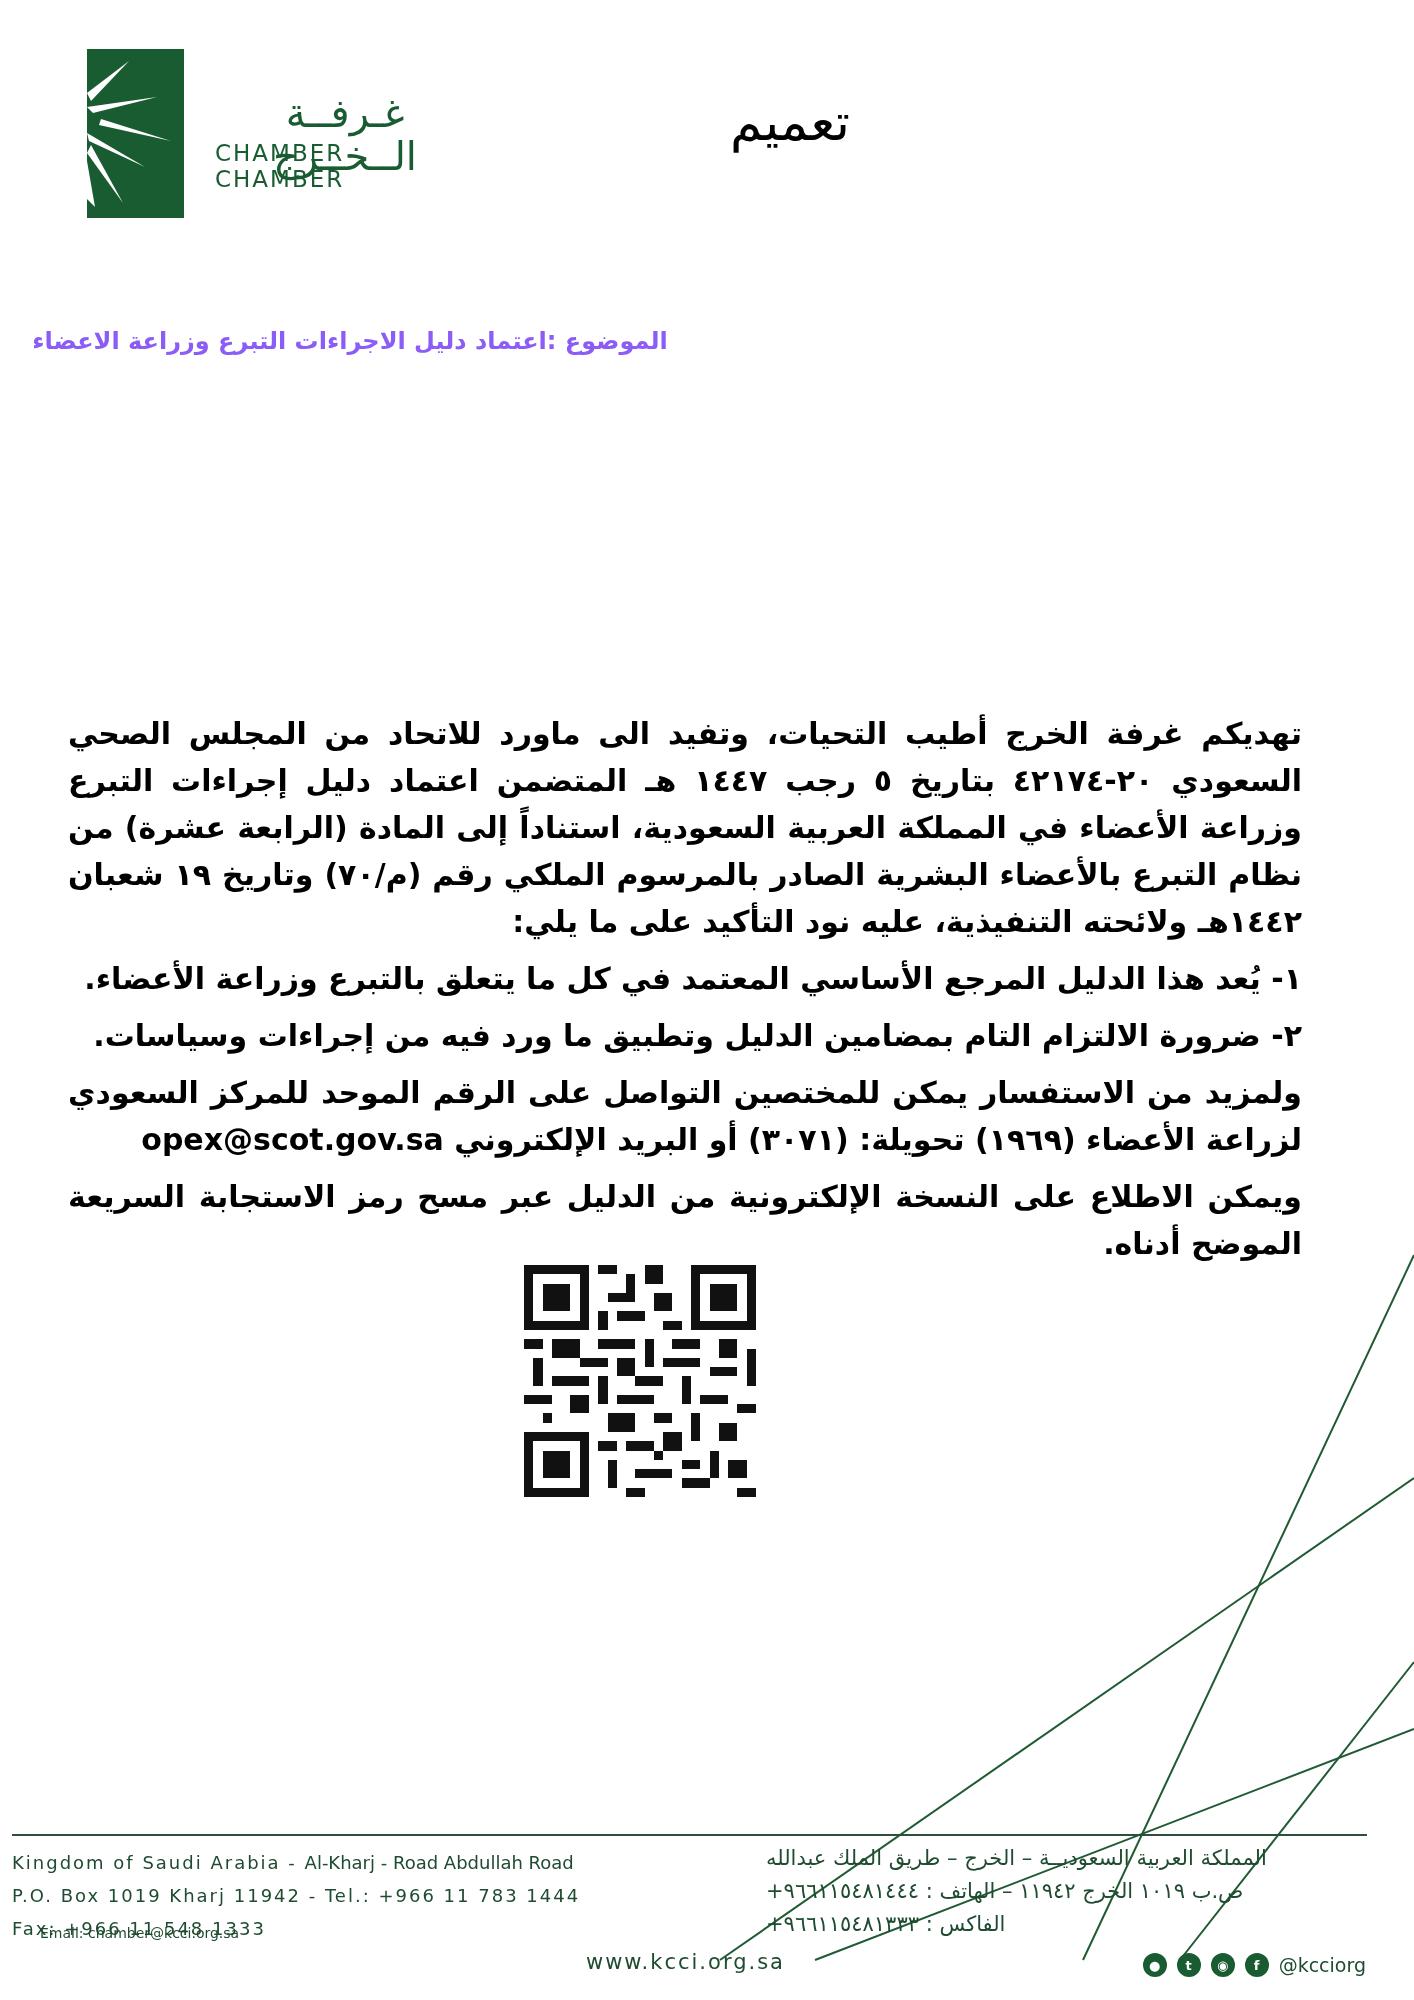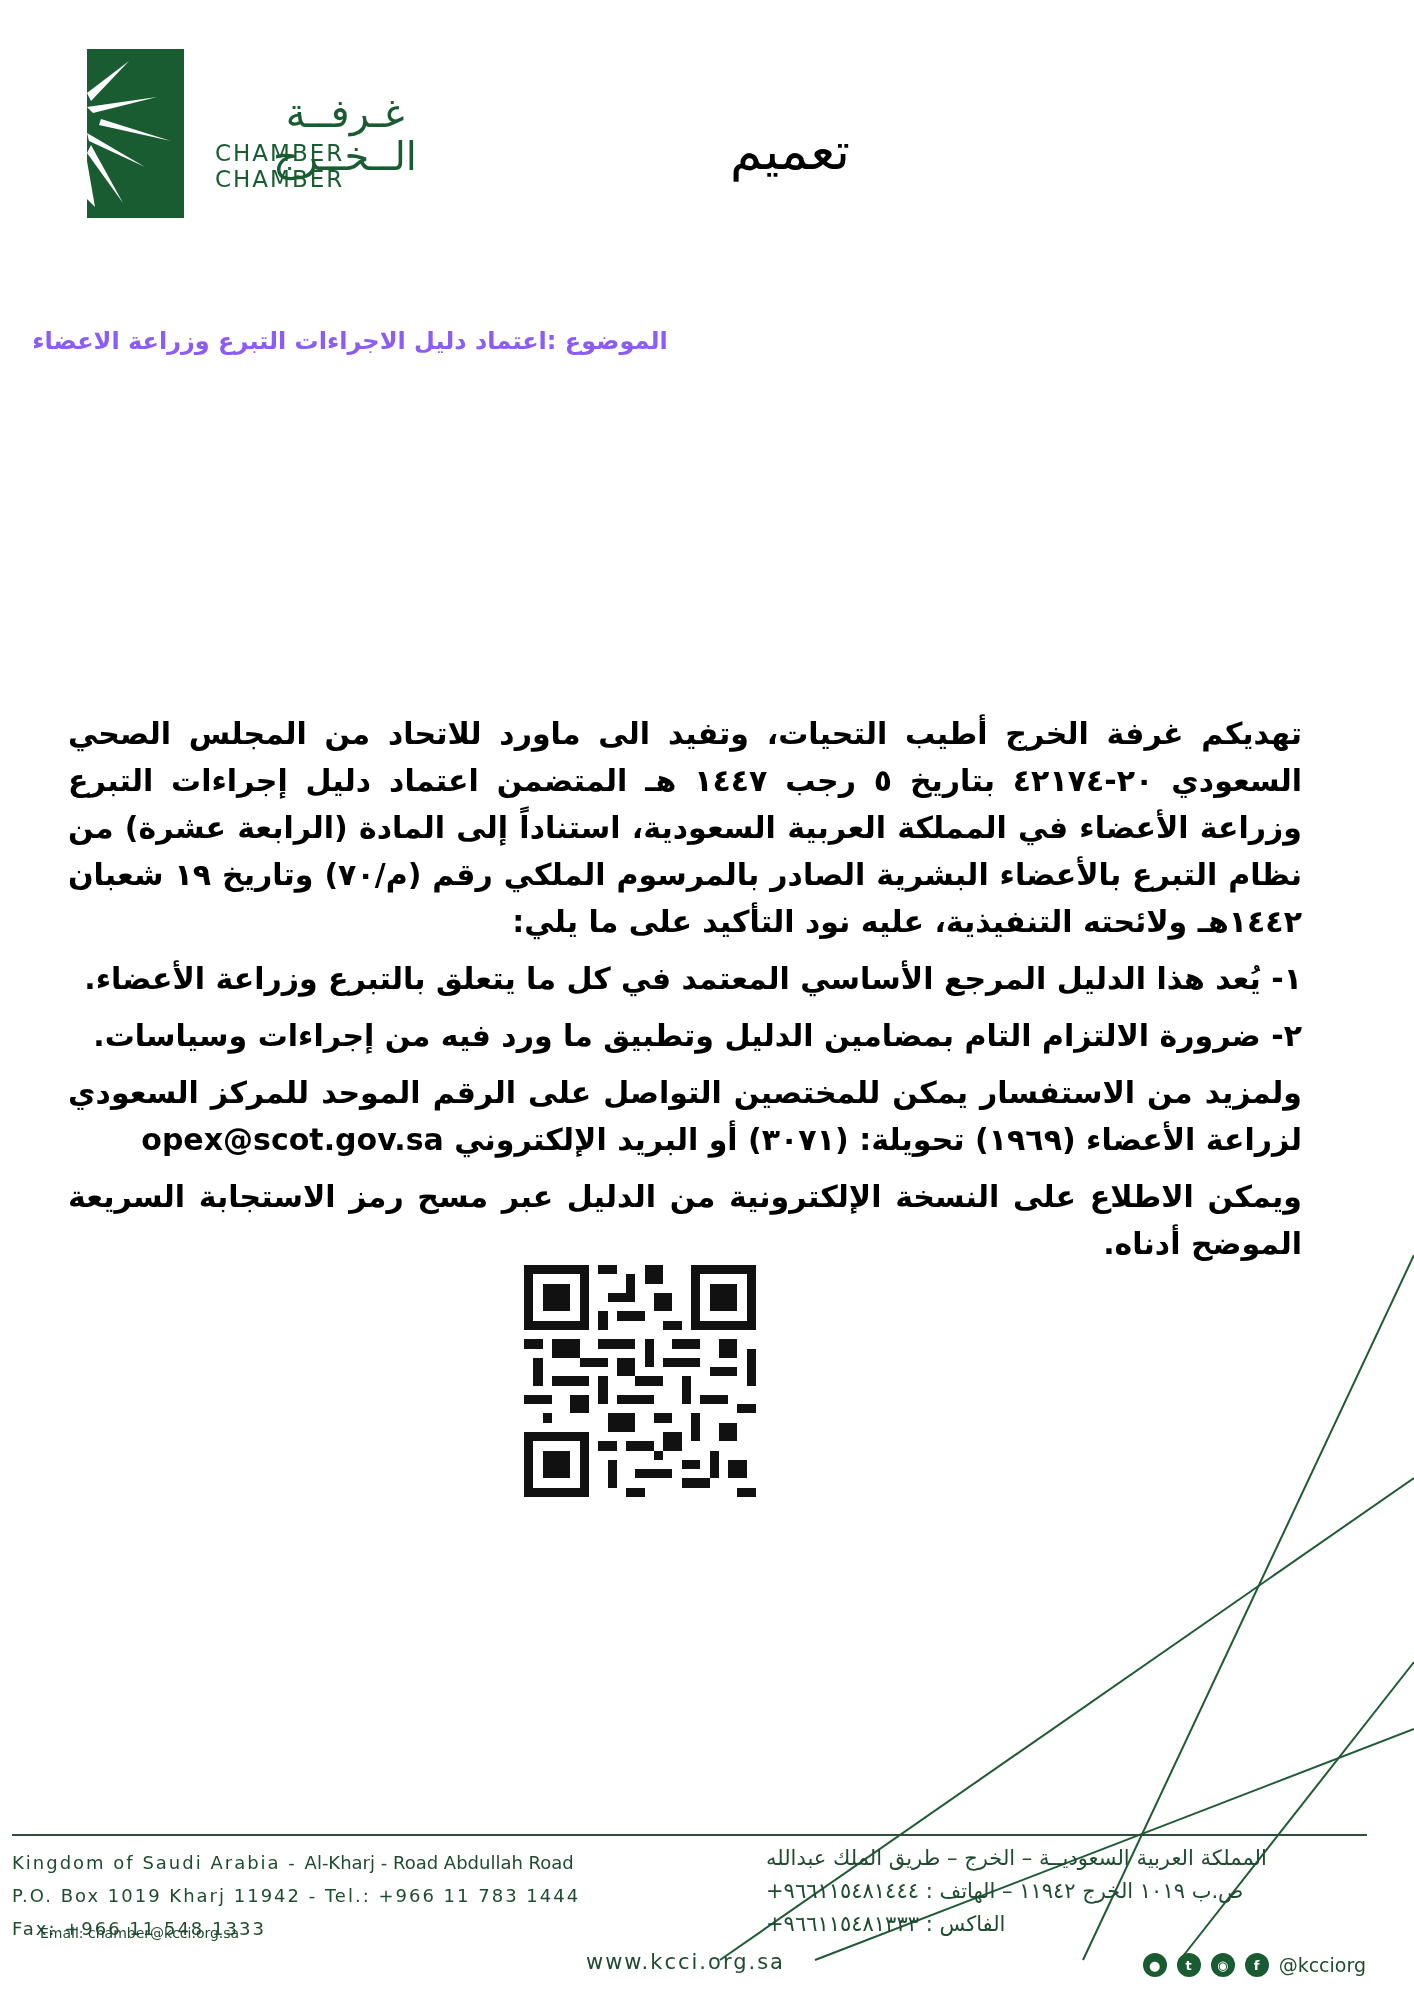--- a/index.html
+++ b/index.html
@@ -16,21 +16,21 @@
     position: absolute; left: 215px; top: 92px; width: 260px;
     color: #1a5c32; font-size: 40px; line-height: 43px; direction: rtl; text-align: center;
     letter-spacing: 2px;
   }
   .logo-text-en {
     position: absolute; left: 215px; top: 140px; width: 260px;
     color: #1a5c32; font-size: 23px; letter-spacing: 2px; font-family: "DejaVu Sans", sans-serif;
   }
   .doc-title {
     position: absolute; left: 690px; top: 92px; width: 200px;
-    text-align: center; font-size: 52px; direction: rtl; color: #000; margin-top: 29px;
+    text-align: center; font-size: 52px; direction: rtl; color: #000;
   }
   .subject {
     position: absolute; left: 30px; top: 327px; width: 640px;
     direction: rtl; text-align: center; font-size: 24px; font-weight: bold; color: #8b5cf6;
   }
   .body-text {
     position: absolute; left: 58px; top: 700px; width: 1254px;
     direction: rtl; text-align: justify; font-size: 30px; line-height: 47px; color: #000;
   }
   .body-text p { margin: 10px; text-align-last: right; font-weight: bold; }

